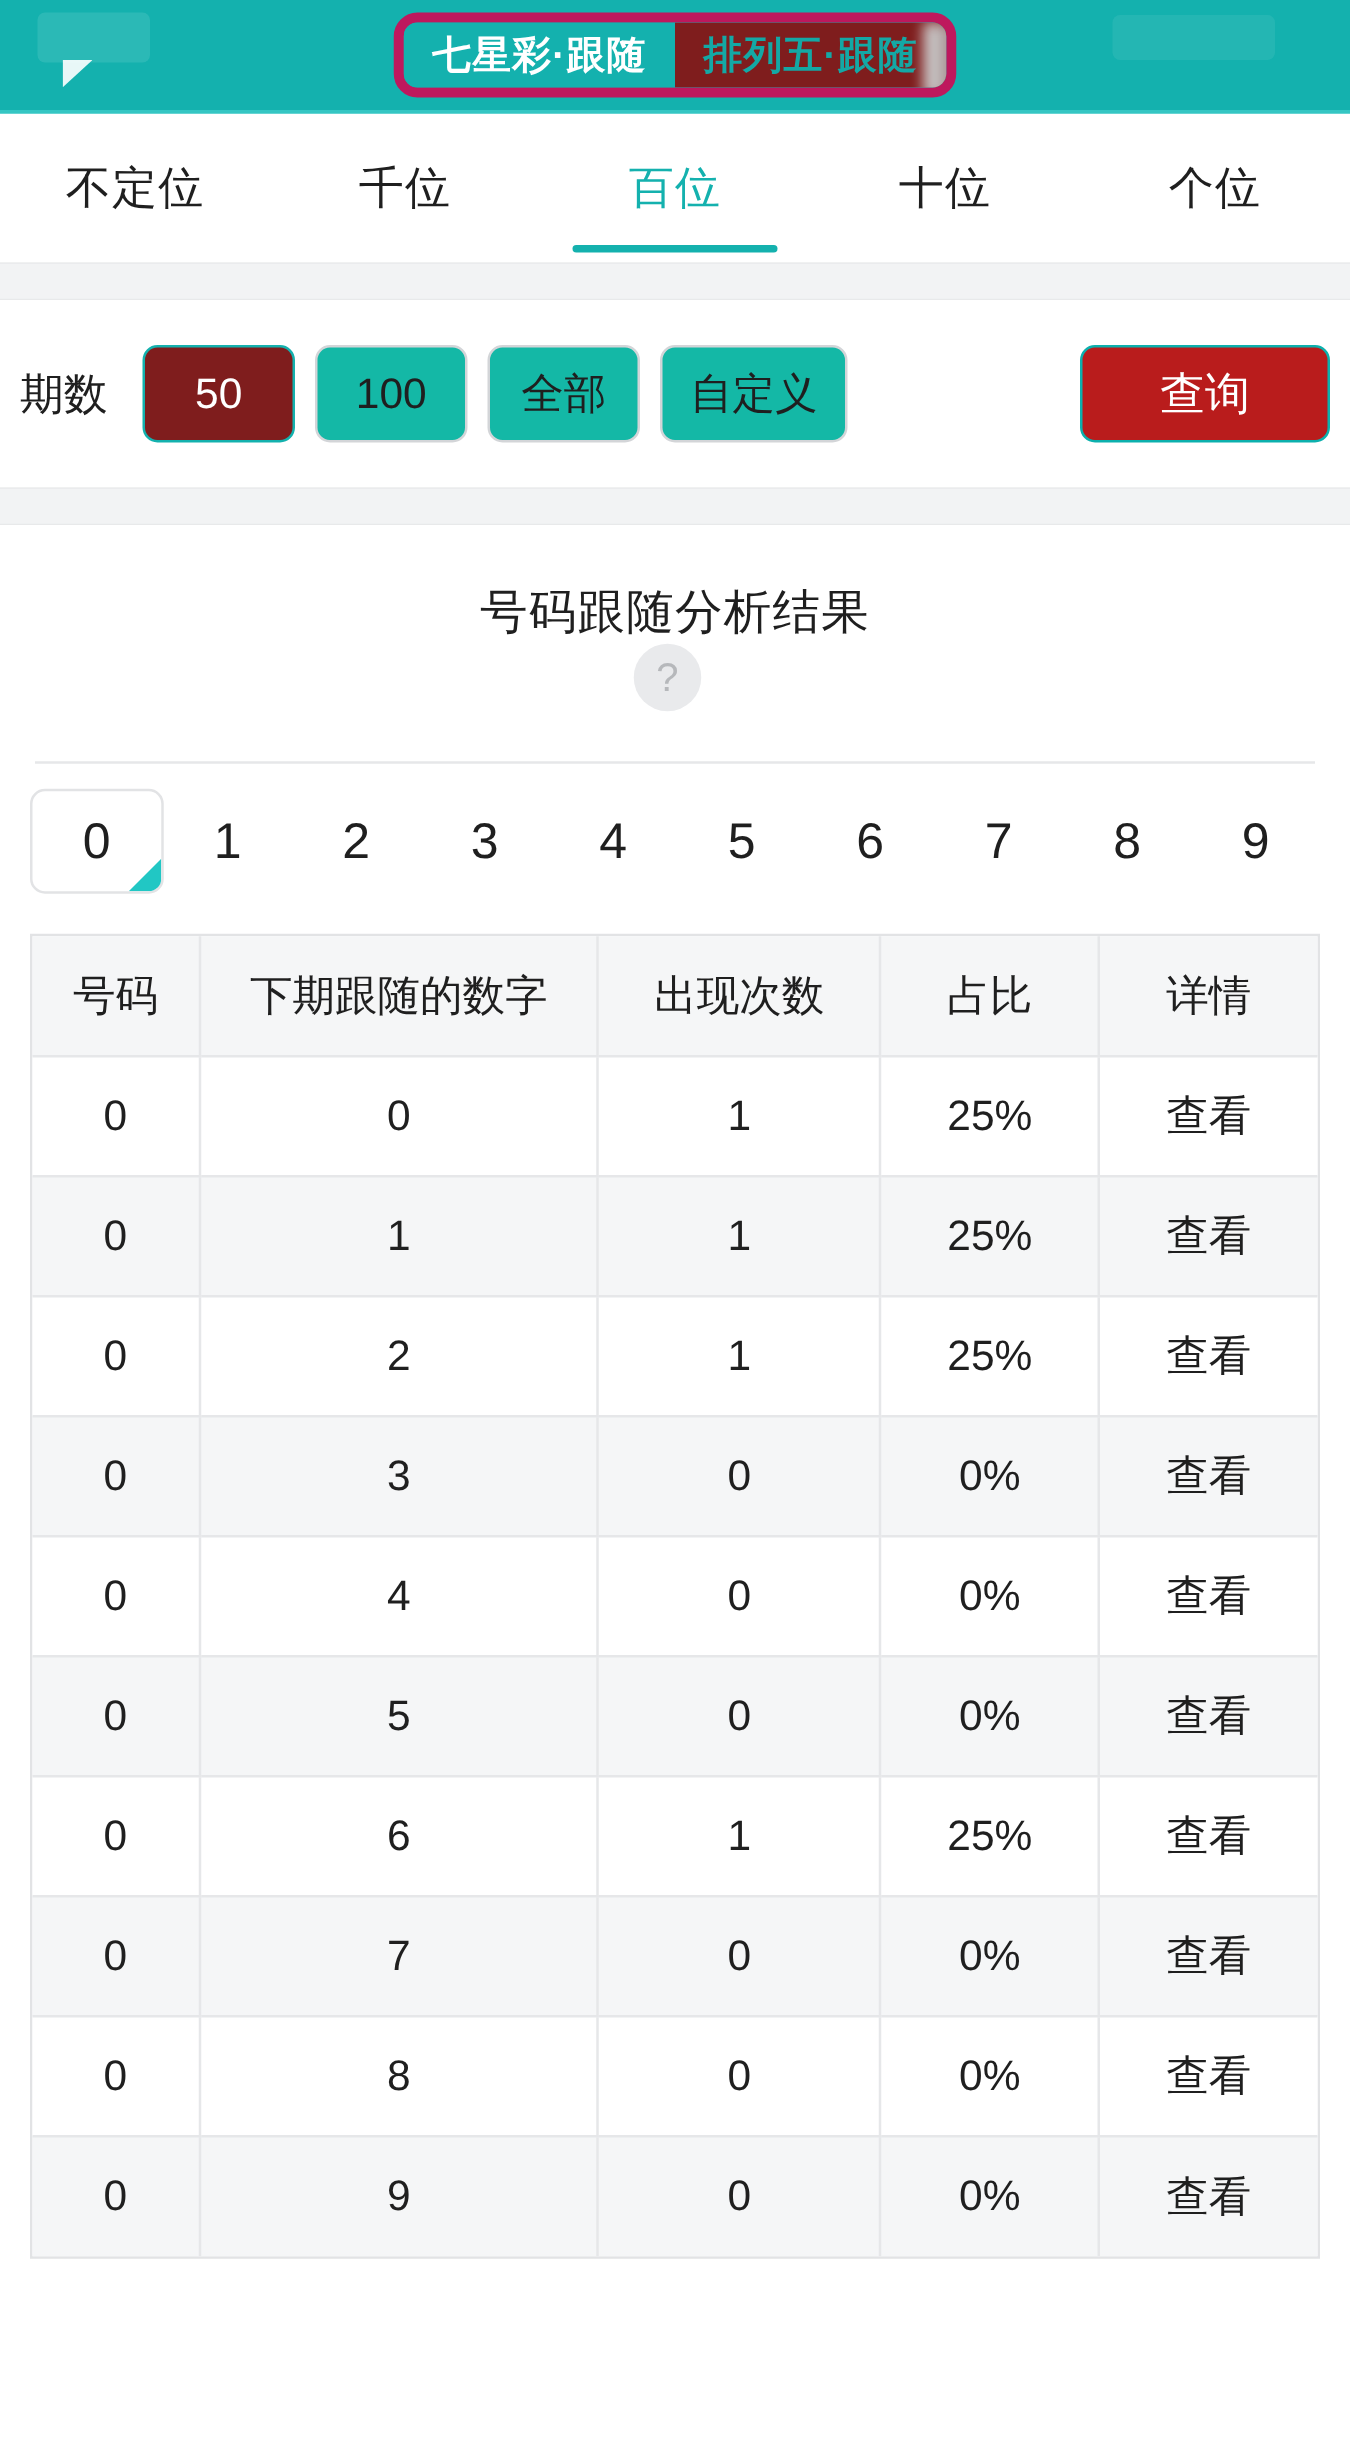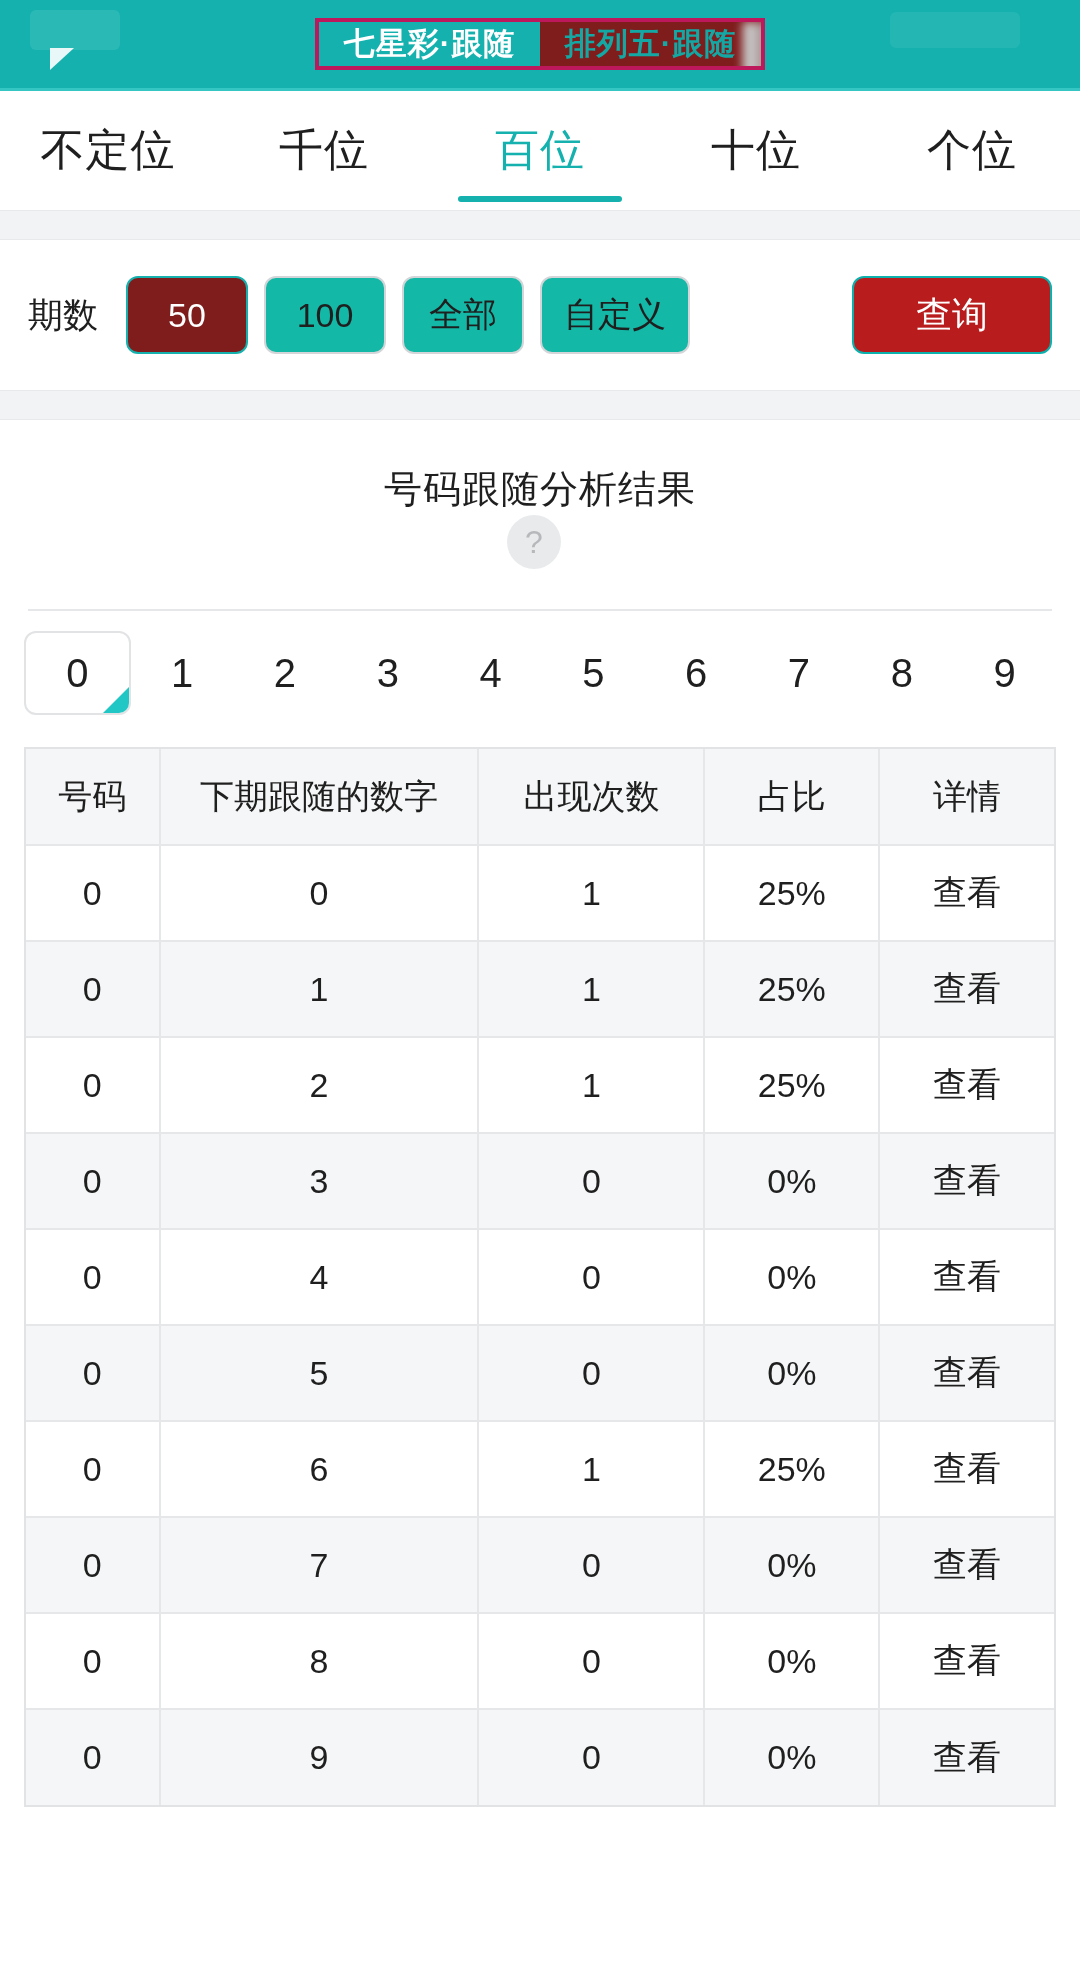--- a/index.html
+++ b/index.html
@@ -17,24 +17,24 @@
     height: 88px;
     background: #14b1ae;
     display: flex;
     align-items: center;
     justify-content: center;
     overflow: hidden;
   }
   .segmented {
     position: relative;
     display: flex;
-    border: 4px solid #be185d;
-    border-radius: 0;
+    border: 8px solid #be185d;
+    border-radius: 19px;
     overflow: hidden;
-    height: 52px;
+    height: 68px;
     width: 450px;
   }
   .seg {
     flex: 1 0 50%;
     display: flex;
     align-items: center;
     justify-content: center;
     font-size: 31px;
     font-weight: 700;
     letter-spacing: 1px;
@@ -97,21 +97,21 @@
     border-top: 3px solid #35c6c3;
   }
   .tab {
     flex: 1;
     text-align: center;
     position: relative;
     height: 100%;
     display: flex;
     align-items: center;
     justify-content: center;
-    font-size: 44px;
+    font-size: 36px;
     color: #1f1f1f;
     letter-spacing: 1px;
   }
   .tab.active { color: #14b1ae; }
   .tab.active::after {
     content: "";
     position: absolute;
     left: 50%;
     transform: translateX(-50%);
     bottom: 8px;
@@ -128,21 +128,21 @@
     border-top: 1px solid #e8e9ea;
     border-bottom: 1px solid #e8e9ea;
   }
 
   
   .filter-row {
     height: 150px;
     background: #ffffff;
     display: flex;
     align-items: center;
-    padding: 0 28px;
+    padding: 0 16px;
     gap: 16px;
   }
   .filter-label {
     font-size: 35px;
     color: #1f1f1f;
     margin-right: 12px;
     white-space: nowrap;
   }
   .chip {
     height: 78px;

